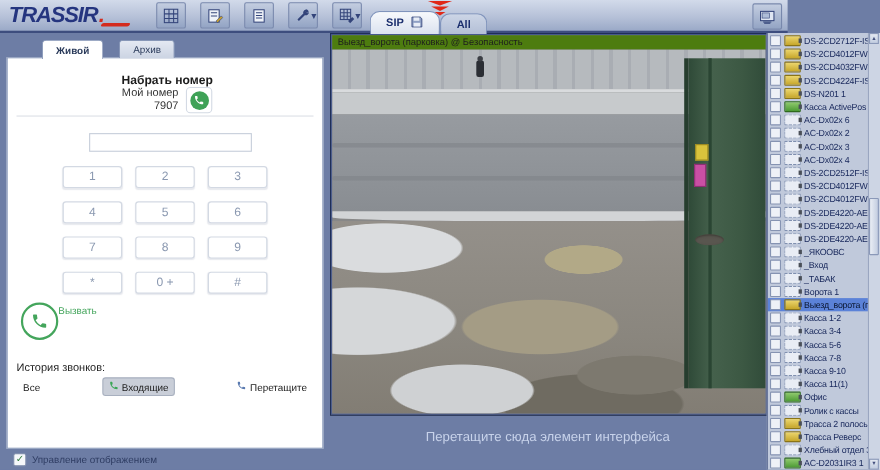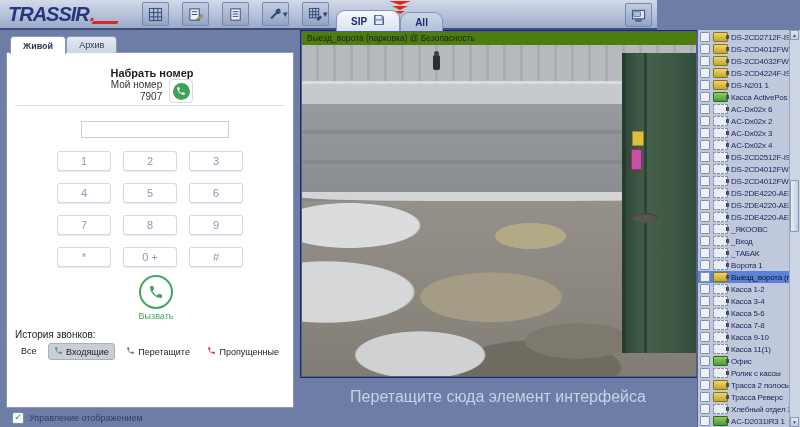--- a/index.html
+++ b/index.html
@@ -4,21 +4,21 @@
 <style>
   html,body{margin:0;padding:0;}
   body{
     width:800px;height:427px;position:relative;overflow:hidden;
     background:#6d7da5;
     font-family:"Liberation Sans",sans-serif;
     -webkit-font-smoothing:antialiased;
   }
   
   .toolbar{
-    position:absolute;left:0;top:0;width:657px;height:28px;
+    position:absolute;left:0;top:0;width:716px;height:28px;
     background:linear-gradient(180deg,#d2daea 0%,#b6c1d8 55%,#9aa9c7 100%);
     border-bottom:2px solid #3d4d7e;
     display:flex;align-items:center;
   }
   .logo{margin-left:8px;font-style:italic;font-weight:bold;font-size:20px;
     color:#25357f;letter-spacing:-1px;line-height:1;display:flex;align-items:baseline;}
   .logo .dot{color:#d42b1e;font-size:20px;margin-left:1px;}
   .logo-underline{position:absolute;left:92px;top:21px;width:26px;height:3px;
     background:#d42b1e;border-radius:2px;transform:skewX(-30deg);}
   .tb-icons{display:flex;gap:13px;margin-left:48px;align-items:center;}
@@ -38,46 +38,46 @@
     padding:0 14px;font-size:10px;font-weight:bold;color:#1b2f6e;cursor:pointer;}
   .tab.active{background:linear-gradient(180deg,#f7f9fc,#dbe2ef);height:20px;}
   .tab.inactive{background:linear-gradient(180deg,#ccd5e6,#b3bfd6);justify-content:flex-end;}
   .tab svg{width:12px;height:12px;}
   .screen-btn{position:absolute;right:5px;top:3px;}
   
   .sip{position:absolute;left:6px;top:36px;width:288px;height:372px;}
   .ptabs{position:absolute;left:4px;top:0;display:flex;z-index:2;}
   .ptab{height:16px;padding:0 12px;font-size:9px;display:flex;align-items:center;
     border:1px solid #8898b8;border-bottom:none;border-radius:4px 4px 0 0;cursor:pointer;color:#2a3a5a;}
-  .ptab.active{background:#fff;height:17px;font-weight:bold;}
-  .ptab.inactive{background:linear-gradient(180deg,#e4e9f2,#ccd4e3);margin-left:0;}
+  .ptab.active{background:#fff;height:17px;font-weight:bold;margin-left:28px;}
+  .ptab.inactive{background:linear-gradient(180deg,#e4e9f2,#ccd4e3);margin-left:14px;}
   .card{position:absolute;left:0;top:16px;right:0;bottom:0;background:#fff;border:1px solid #8898b8;}
   .dial-head{position:absolute;left:12px;right:8px;top:14px;display:flex;justify-content:space-between;align-items:center;flex-direction:column;}
   .dial-title{font-size:11px;font-weight:bold;color:#1c1c1c;}
   .mynum{display:flex;align-items:center;gap:7px;}
   .mynum-texts{text-align:right;font-size:10px;color:#333;line-height:12px;}
   .phone-chip{width:22px;height:22px;border:1px solid #d4dae4;border-radius:4px;background:#fff;
     display:flex;align-items:center;justify-content:center;cursor:pointer;}
   .green-circle{width:17px;height:17px;border-radius:50%;background:#3fa257;display:flex;align-items:center;justify-content:center;}
   .green-circle svg{width:10px;height:10px;}
   .sep{position:absolute;left:8px;right:8px;top:52px;border-top:1px solid #dcdfe6;}
   .num-input{position:absolute;left:74px;top:68px;width:138px;height:15px;border:1px solid #c6ceda;
     font-size:10px;padding:0 4px;outline:none;}
   .dialpad{position:absolute;left:50px;top:98px;width:186px;display:grid;
     grid-template-columns:repeat(3,54px);grid-column-gap:12px;grid-row-gap:12px;}
   .dial-btn{height:20px;border:1px solid #d3d9e3;border-radius:3px;background:#fff;
     color:#8a98b0;font-size:11px;font-family:"Liberation Sans",sans-serif;cursor:pointer;
     box-shadow:0 1px 1px rgba(120,135,160,.18);}
-  .call{position:absolute;left:12px;right:0;top:222px;display:flex;flex-direction:column;align-items:center;cursor:pointer;}
+  .call{position:absolute;left:12px;right:0;top:222px;display:flex;flex-direction:row;align-items:flex-start;cursor:pointer;}
   .call-ring{width:30px;height:30px;border:2px solid #44a55c;border-radius:50%;
     display:flex;align-items:center;justify-content:center;}
   .call-ring svg{width:16px;height:16px;}
   .call-label{font-size:9px;color:#44a55c;margin-top:2px;}
   .hist-label{position:absolute;left:8px;top:276px;font-size:10px;color:#222;}
-  .filters{position:absolute;left:8px;right:8px;top:290px;display:flex;align-items:flex-start;justify-content:space-between;}
+  .filters{position:absolute;left:8px;right:8px;top:290px;display:flex;align-items:center;justify-content:space-between;}
   .filt{display:flex;align-items:center;gap:3px;font-size:9px;color:#222;cursor:pointer;padding:2px 5px;border:1px solid transparent;}
   .filt.selected{background:#c9ced8;border:1px solid #a8b0bf;border-radius:3px;}
   .filt svg{width:9px;height:9px;}
   .hist-table{position:absolute;left:5px;right:5px;top:309px;bottom:5px;border:1px solid #b8c0cc;background:#fff;}
   .hrow{display:flex;height:15px;border-bottom:1px solid #c3cad6;
     background:linear-gradient(180deg,#f5f7fa,#e7ebf1);}
   .hcell{font-size:9px;color:#333;padding:1px 0 0 5px;border-right:1px solid #c9d0db;display:flex;align-items:center;gap:2px;}
   .hcell:nth-child(1){width:60px;}
   .hcell:nth-child(2){width:60px;}
   .hcell:nth-child(3){width:86px;background:#d7e5f6;}
@@ -116,21 +116,21 @@
     background:linear-gradient(90deg,#2f4a38 0%,#45614c 30%,#3c5843 70%,#314c3a 100%);
     border-left:4px solid #263d2e;}
   .gate-bar{position:absolute;left:18px;top:0;bottom:0;width:3px;background:#2a4533;}
   .sticker-y{position:absolute;left:6px;top:78px;width:10px;height:13px;background:#d9c33c;border:1px solid #9a8820;}
   .sticker-p{position:absolute;left:5px;top:96px;width:9px;height:19px;background:#c94fa4;border:1px solid #8e2f74;}
   .person{position:absolute;left:131px;top:10px;width:7px;height:15px;background:#2b2e34;border-radius:2px;}
   .person::before{content:"";position:absolute;left:1px;top:-4px;width:5px;height:5px;border-radius:50%;background:#3c3f45;}
   .manhole{position:absolute;left:330px;top:168px;width:26px;height:10px;border-radius:50%;background:#59564f;box-shadow:inset 0 1px 2px #3f3c36;}
   .drop-zone{position:absolute;left:300px;top:377px;width:396px;height:40px;
     display:flex;align-items:center;justify-content:center;}
-  .drop-hint{font-size:16px;color:#c7d2ea;}
+  .drop-hint{font-size:12px;color:#c7d2ea;}
   
   .tree-panel{position:absolute;left:697px;top:30px;right:0;bottom:0;
     background:#c0c9db;border-left:1px solid #55648e;}
   .tree{position:absolute;left:0;top:0;right:10px;bottom:0;overflow:hidden;padding-top:1px;}
   .trow{height:12px;display:flex;align-items:center;gap:3px;padding-left:2px;
     font-size:8px;color:#16265a;white-space:nowrap;overflow:hidden;cursor:pointer;letter-spacing:-0.2px;}
   .trow.selected{background:#5b82d8;color:#0a1630;}
   .expando{flex:0 0 8px;width:8px;height:8px;border:1px solid #8593b2;background:#eef1f7;border-radius:1px;}
   .camico{flex:0 0 13px;width:13px;height:8px;border-radius:1px;position:relative;}
   .camico::after{content:"";position:absolute;right:-2px;top:2px;width:3px;height:4px;background:#4a4f58;}
@@ -292,26 +292,20 @@
               <path fill="#3aa655" d="M6.62 10.79a15.05 15.05 0 0 0 6.59 6.59l2.2-2.2a1 1 0 0 1 1.02-.24c1.12.37 2.33.57 3.57.57a1 1 0 0 1 1 1V20a1 1 0 0 1-1 1C10.85 21 3 13.15 3 4a1 1 0 0 1 1-1h3.5a1 1 0 0 1 1 1c0 1.24.2 2.45.57 3.57a1 1 0 0 1-.25 1.02l-2.2 2.2z"></path>
             </svg></span>
           <span>Входящие</span>
         </div>
         <div class="filt">
           <span><svg viewBox="0 0 24 24">
               <path fill="#5a7ab0" d="M6.62 10.79a15.05 15.05 0 0 0 6.59 6.59l2.2-2.2a1 1 0 0 1 1.02-.24c1.12.37 2.33.57 3.57.57a1 1 0 0 1 1 1V20a1 1 0 0 1-1 1C10.85 21 3 13.15 3 4a1 1 0 0 1 1-1h3.5a1 1 0 0 1 1 1c0 1.24.2 2.45.57 3.57a1 1 0 0 1-.25 1.02l-2.2 2.2z"></path>
             </svg></span>
           <span>Перетащите</span>
         </div>
-        <div class="filt">
-          <span><svg viewBox="0 0 24 24">
-              <path fill="#d04040" d="M6.62 10.79a15.05 15.05 0 0 0 6.59 6.59l2.2-2.2a1 1 0 0 1 1.02-.24c1.12.37 2.33.57 3.57.57a1 1 0 0 1 1 1V20a1 1 0 0 1-1 1C10.85 21 3 13.15 3 4a1 1 0 0 1 1-1h3.5a1 1 0 0 1 1 1c0 1.24.2 2.45.57 3.57a1 1 0 0 1-.25 1.02l-2.2 2.2z"></path>
-            </svg></span>
-          <span>Пропущенные</span>
-        </div>
       </div>
   </div>
 </div>
 
 <div class="footer-check">
   <div class="cbox" id="footer-cbox">✓</div>
   <div class="cbox-label">Управление отображением</div>
 </div>
 
 <div class="video">

